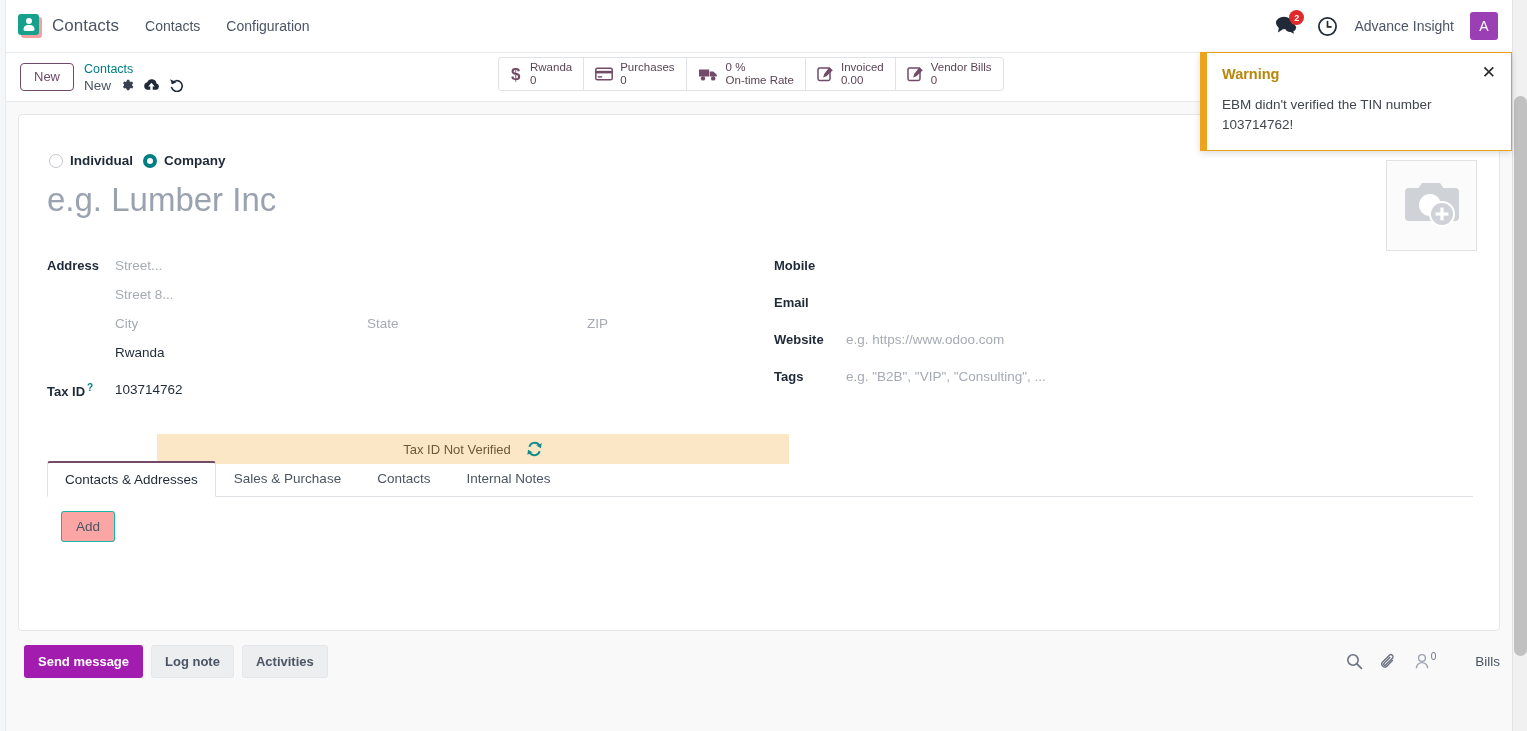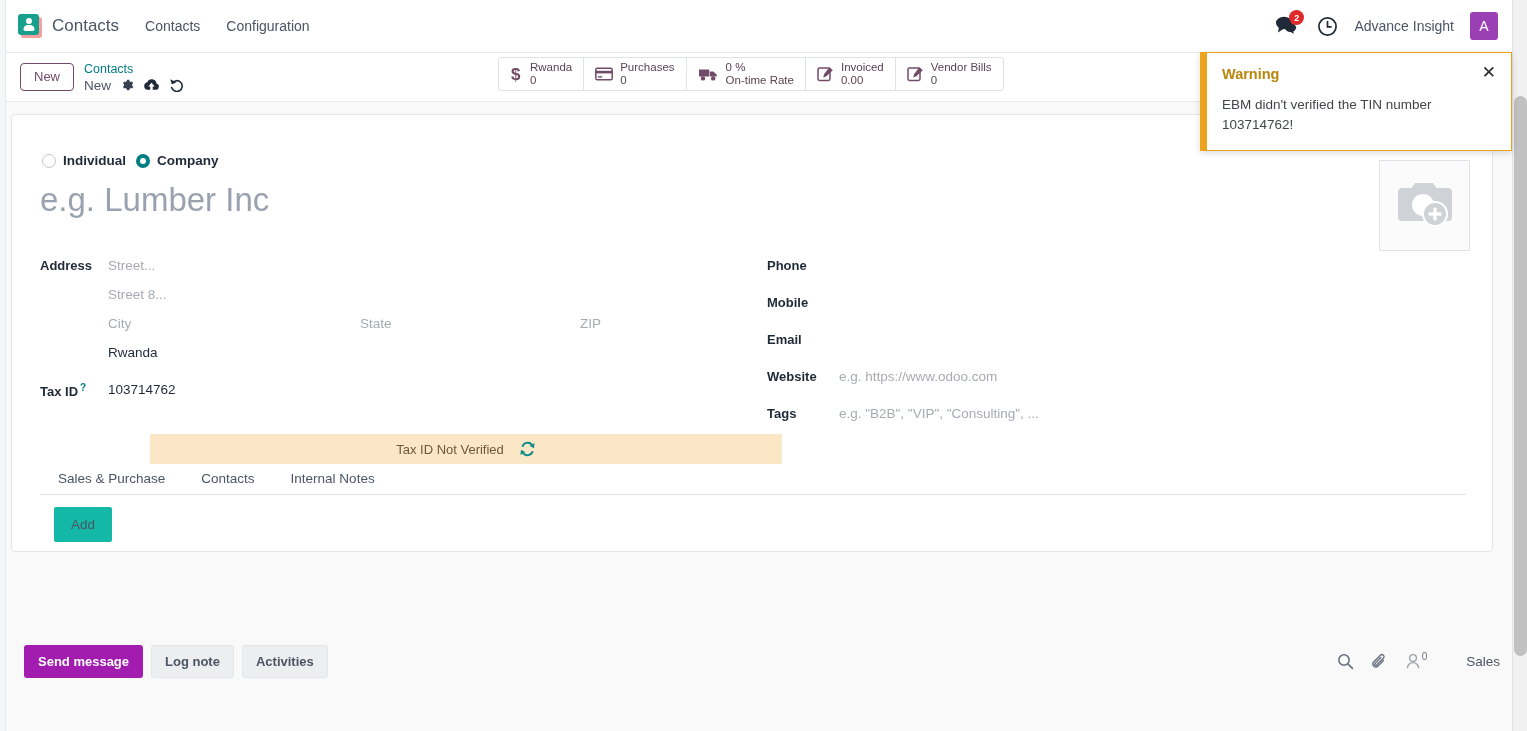--- a/index.html
+++ b/index.html
@@ -188,22 +188,22 @@
   }
 
   
   .sheet-bg {
     position: absolute; left: 6px; top: 102px;
     width: 1506px; height: 629px;
     background: #f9f9f9;
     overflow: hidden;
   }
   .sheet {
-    position: absolute; left: 5px; top: 12px;
-    width: 1482px; height: 438px;
+    position: absolute; left: 12px; top: 12px;
+    width: 1482px; height: 517px;
     background: #ffffff;
     border: 1px solid #e4e6e8;
     border-radius: 4px;
   }
 
   .radio-row { position: absolute; left: 30px; top: 38px; display: flex; align-items: center; gap: 10px; }
   .radio-opt { display: flex; align-items: center; gap: 7px; cursor: pointer; }
   .radio-circle {
     width: 14px; height: 14px;
     border: 1px solid #c4c7cc;
@@ -288,22 +288,22 @@
   .tab.active {
     background: #ffffff;
     border: 1px solid #dfe2e6;
     border-bottom: 1px solid #ffffff;
     border-top: 2px solid #714b67;
     color: #1f2937;
     border-radius: 3px 3px 0 0;
   }
   .tab-body { padding: 22px 0 0 14px; }
   .btn-add {
-    background: #14b8a6;
-    border: 3px solid #14b8a6;
+    background: #fca5a5;
+    border: 1px solid #14b8a6;
     border-radius: 3px;
     color: #4b5563;
     font-size: 13.5px;
     padding: 7px 14px;
     cursor: pointer;
   }
 
   
   .chatter-bar {
     position: absolute; left: 18px; top: 538px;
@@ -520,43 +520,40 @@
                 <path fill="#0f8a8a" d="M13.9 3.2A6.6 6.6 0 0 0 2.4 5.6l1.9.5A4.6 4.6 0 0 1 12.3 4.5L10 4.6l5 2.6 0.6-5.2z"></path>
                 <path fill="#0f8a8a" d="M3.1 12.8A6.6 6.6 0 0 0 14.6 10.4l-1.9-.5A4.6 4.6 0 0 1 4.7 11.5L7 11.4l-5-2.6-.6 5.2z"></path>
               </svg>
             </span>
           </div>
         </div>
       </div>
 
       <div class="col-right">
         <div class="frow" style="min-height:37px;">
-          <div class="flabel wide">Phone</div>
-          <div class="fval"></div>
-        </div>
-        <div class="frow" style="min-height:37px;">
           <div class="flabel wide">Mobile</div>
           <div class="fval"></div>
         </div>
         <div class="frow" style="min-height:37px;">
           <div class="flabel wide">Email</div>
           <div class="fval"></div>
         </div>
         <div class="frow" style="min-height:37px;">
           <div class="flabel wide">Website</div>
           <div class="fph">e.g. https://www.odoo.com</div>
         </div>
         <div class="frow" style="min-height:37px;">
           <div class="flabel wide">Tags</div>
           <div class="fph">e.g. "B2B", "VIP", "Consulting", ...</div>
         </div>
       </div>
 
       <div class="notebook">
         <div class="tabs">
+          <div class="tab active">Contacts &amp; Addresses</div>
           <div class="tab">Sales &amp; Purchase</div>
           <div class="tab">Contacts</div>
           <div class="tab">Internal Notes</div>
         </div>
         <div class="tab-body">
           <span class="btn-add">Add</span>
         </div>
       </div>
     </div>
 
@@ -577,21 +574,21 @@
             <path d="M12.4 7.6 L6.6 13.4a3 3 0 0 1-4.2-4.2l7-7a2.1 2.1 0 0 1 3 3l-6.8 6.8a1.1 1.1 0 0 1-1.6-1.6l5.8-5.8" fill="none" stroke="#6b7280" stroke-width="1.4" stroke-linecap="round"></path>
           </svg>
         </span>
         <span class="follower-wrap">
           <svg width="16" height="17" viewBox="0 0 16 17">
             <circle cx="8" cy="5" r="3.4" fill="none" stroke="#9ca3af" stroke-width="1.4"></circle>
             <path d="M2.4 15.2a5.6 5.6 0 0 1 11.2 0" fill="none" stroke="#9ca3af" stroke-width="1.4"></path>
           </svg>
           <span class="follower-count">0</span>
         </span>
-        <span class="follow-link">Sales</span>
+        <span class="follow-link">Bills</span>
       </span>
     </div>
 
   </div>
 
   <div class="toast">
     <div class="toast-head">
       <div class="toast-title">Warning</div>
       <div class="toast-close">✕</div>
     </div>

